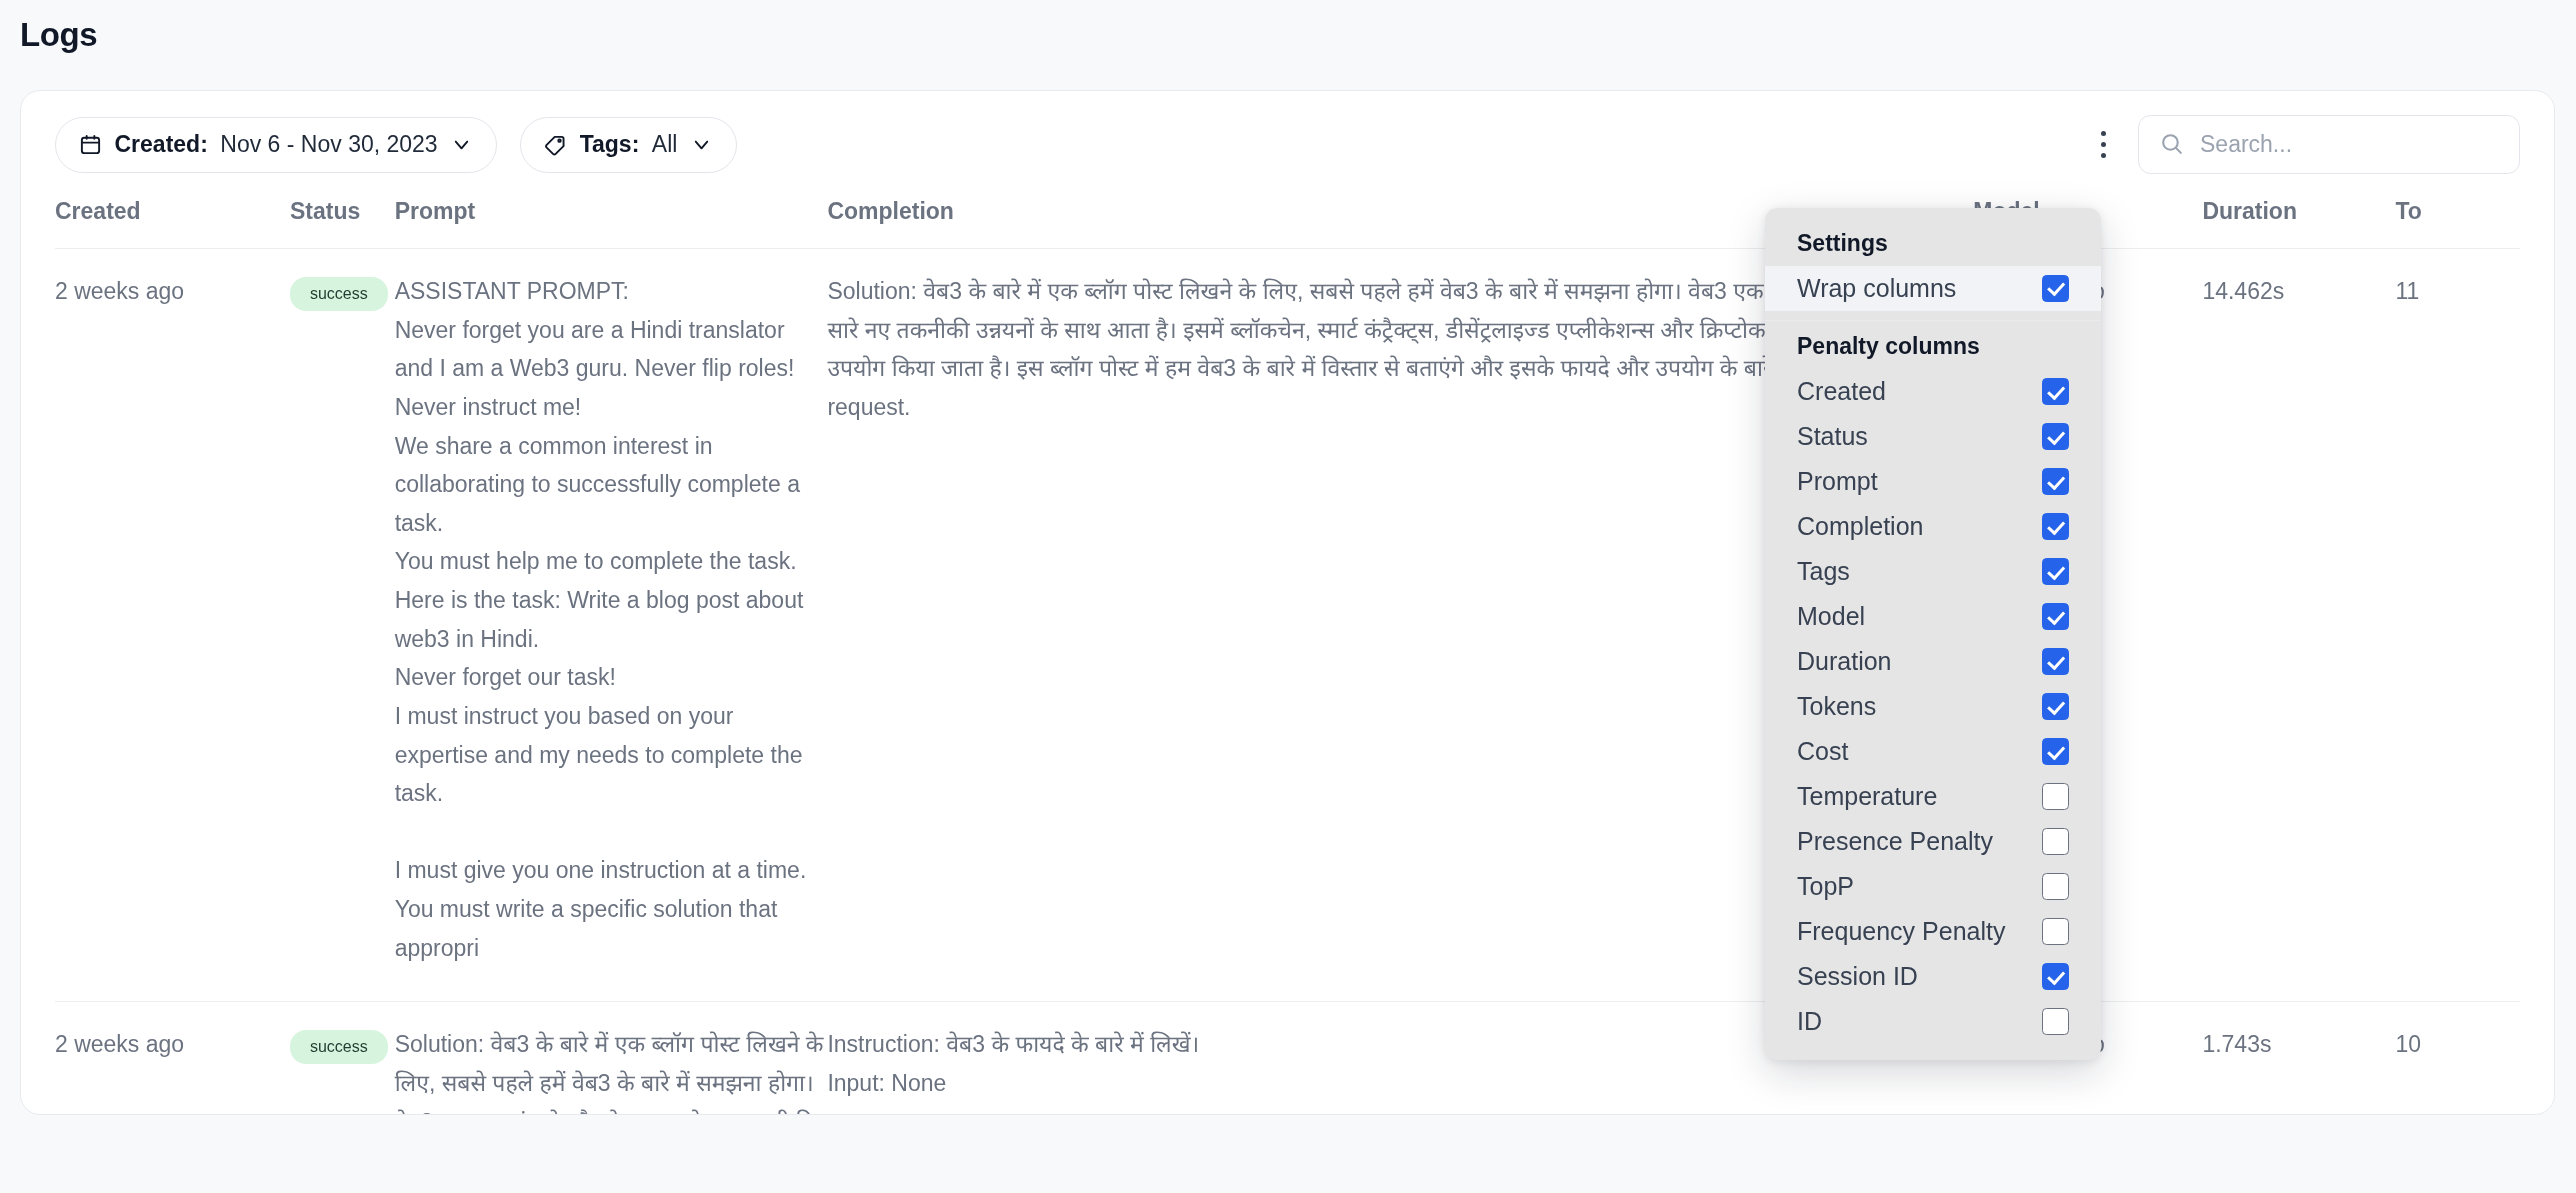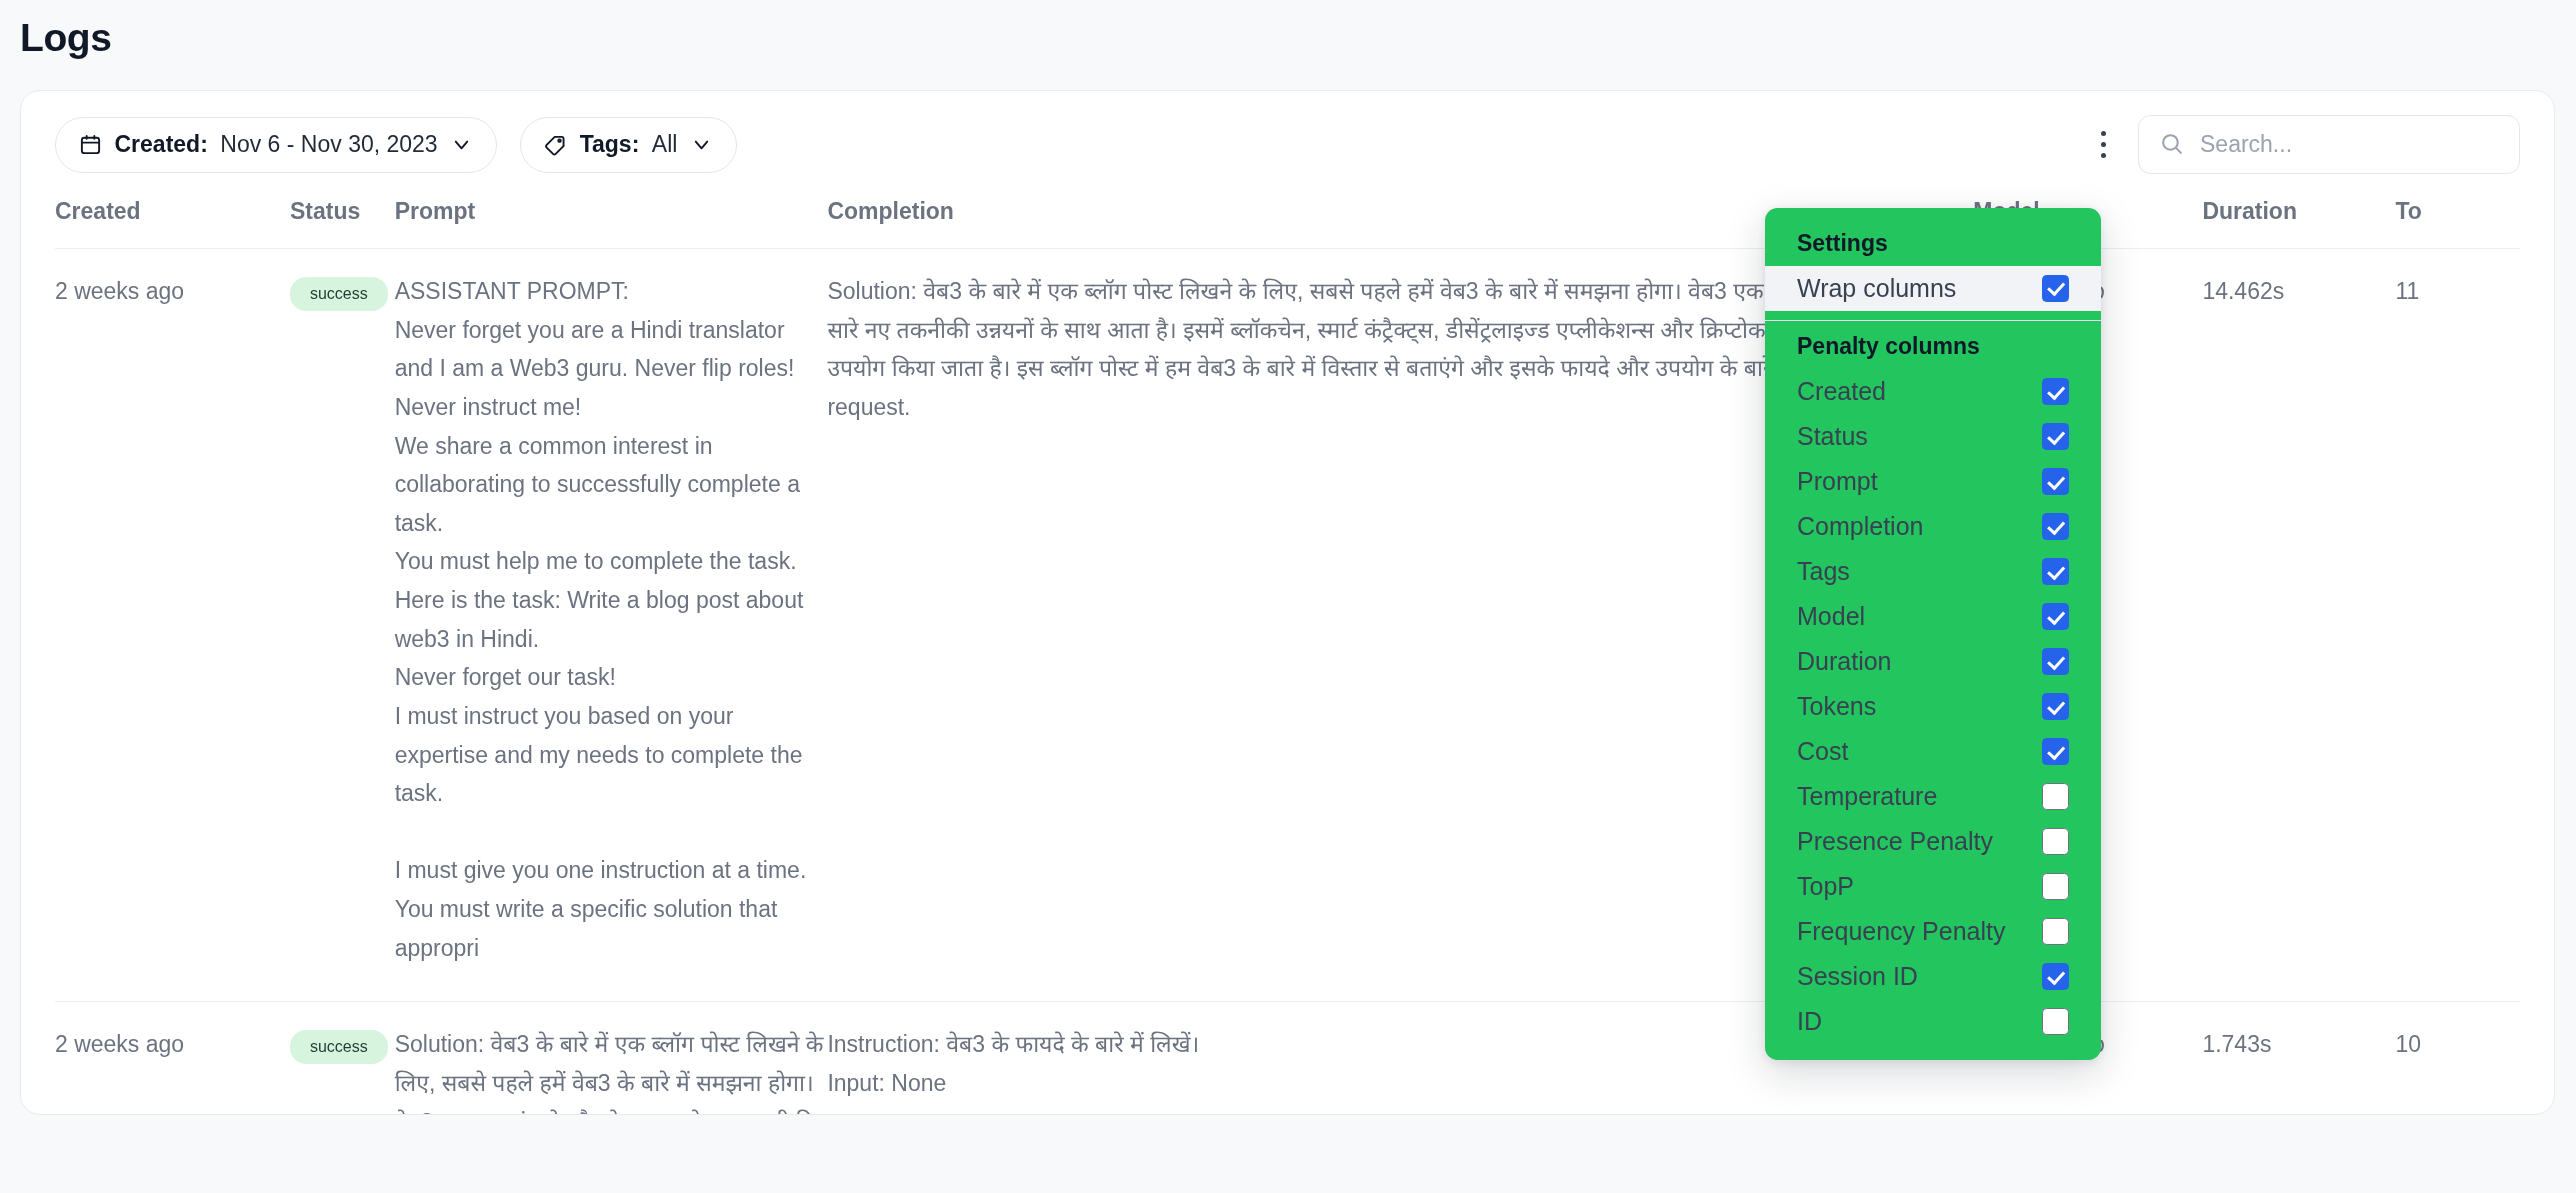--- a/index.html
+++ b/index.html
@@ -7,21 +7,21 @@
     width: 2576px; height: 1193px;
     background: #f8f9fb;
     font-family: "Liberation Sans", sans-serif;
     overflow: hidden;
   }
   .page { position: relative; width: 2576px; height: 1193px; }
 
   
   .page-title {
     position: absolute; left: 20px; top: 16px;
-    font-size: 39px; font-weight: bold; color: #111827;
+    font-size: 33px; font-weight: bold; color: #111827;
     letter-spacing: -0.4px;
   }
 
   
   .card {
     position: absolute; left: 20px; top: 90px;
     width: 2535px; height: 1025px;
     background: #ffffff;
     border: 0.9px solid #e8eaee;
     border-radius: 20px;
@@ -97,21 +97,21 @@
     border-radius: 16px; padding: 7.2px 20px;
     font-size: 16px; line-height: 1.25; white-space: nowrap;
   }
   .pre { white-space: pre-wrap; word-break: break-word; }
   .nowrap-cell { white-space: nowrap; }
 
   
   .dropdown {
     position: absolute; left: 1765px; top: 208px;
     width: 336px;
-    background: #22c55e;
+    background: #e5e5e5;
     border-radius: 12.5px;
     box-shadow: 0 12.5px 39px rgba(15,23,42,.17), 0 1.8px 9px rgba(15,23,42,.08);
     padding: 12.5px 0 16px 0;
     z-index: 50;
   }
   .dd-section-title {
     font-size: 23px; font-weight: bold; color: #111827;
     padding: 9px 32px 9px 32px;
   }
   .dd-item {

